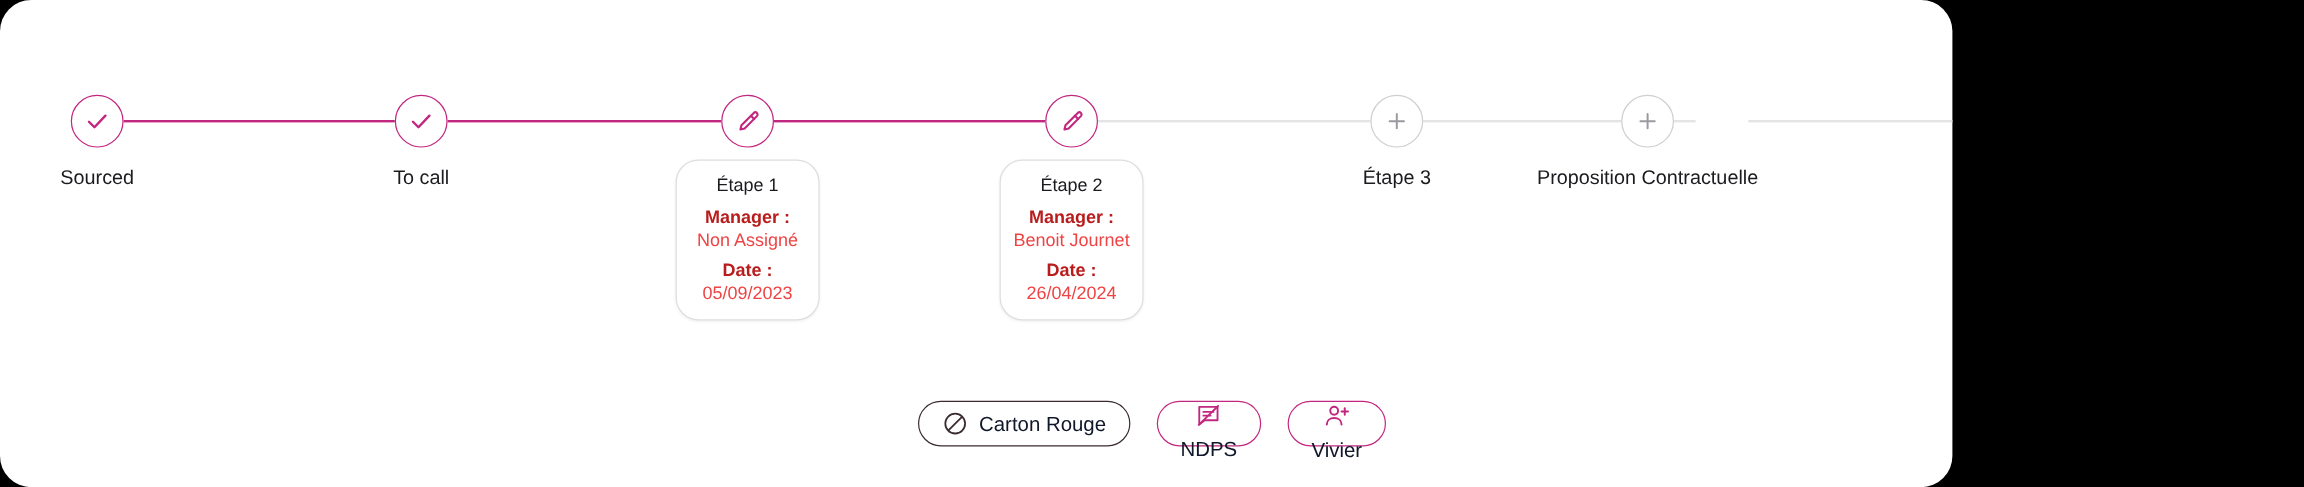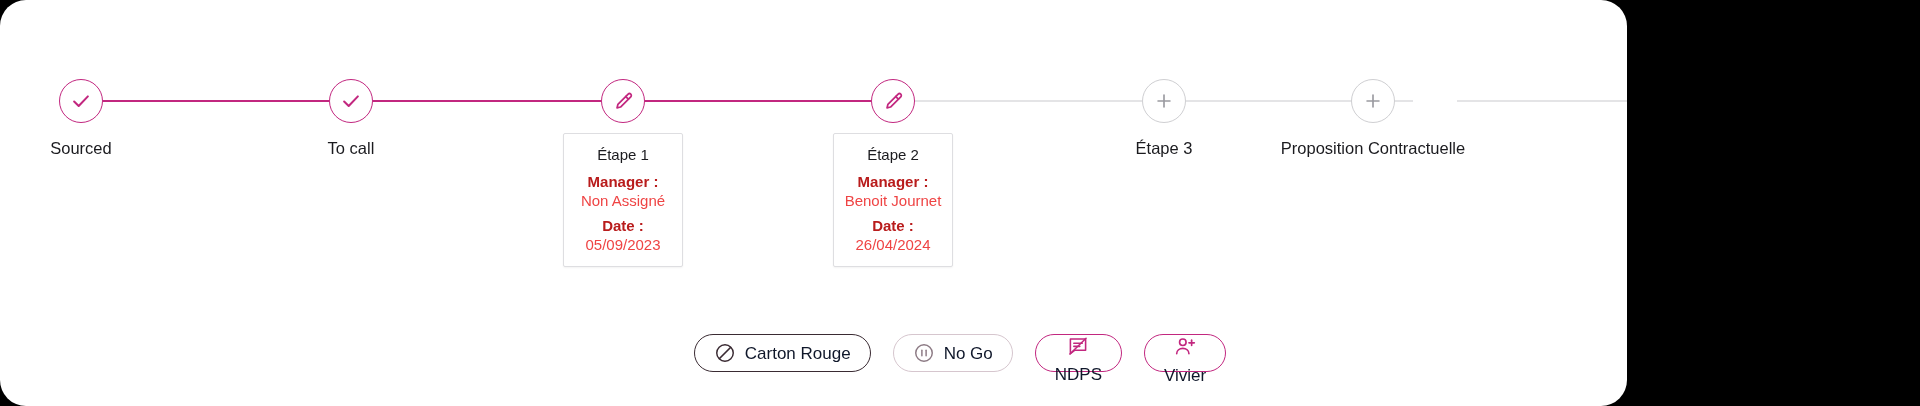--- a/index.html
+++ b/index.html
@@ -72,21 +72,21 @@
   }
 
   
   .info-card {
     position: absolute;
     top: 133px;
     width: 120px;
     margin-left: -60px;
     background: #ffffff;
     border: 1px solid #dedee1;
-    border-radius: 2px;
+    border-radius: 19px;
     padding: 11px 8px 12px;
     text-align: center;
     box-shadow: 0 1px 2px rgba(0,0,0,0.05);
     z-index: 4;
   }
   .ic-title {
     font-size: 15px;
     color: #1b1b1f;
     line-height: 20px;
     margin-bottom: 7px;
@@ -242,30 +242,20 @@
     <button class="action-btn dark">
       <span class="glyph">
         <svg width="22" height="22" viewBox="0 0 24 24" fill="none" stroke="#3a2b33" stroke-width="1.6">
             <circle cx="12" cy="12" r="9"></circle>
             <line x1="5.6" y1="18.4" x2="18.4" y2="5.6"></line>
           </svg>
       </span>
       <span class="label">Carton Rouge</span>
     </button>
 
-    <button class="action-btn muted">
-      <span class="glyph">
-        <svg width="22" height="22" viewBox="0 0 24 24" fill="none" stroke="#8d7b85" stroke-width="1.6" stroke-linecap="round">
-            <circle cx="12" cy="12" r="9"></circle>
-            <line x1="9.7" y1="9" x2="9.7" y2="15"></line>
-            <line x1="14.3" y1="9" x2="14.3" y2="15"></line>
-          </svg>
-      </span>
-      <span class="label">No Go</span>
-    </button>
 
     <button class="action-btn accent">
       <span class="glyph">
         <svg width="22" height="22" viewBox="0 0 24 24" fill="none" stroke="#c2277f" stroke-width="1.7" stroke-linecap="round" stroke-linejoin="round">
           <path d="M3.7 4.4h16.6v12.2H8.6L3.7 20.4z"></path>
           <line x1="7.4" y1="9" x2="16.6" y2="9"></line>
           <line x1="7.4" y1="12.4" x2="14" y2="12.4"></line>
           <line x1="3.2" y1="20.8" x2="20.8" y2="3.6"></line>
         </svg>
       </span>

